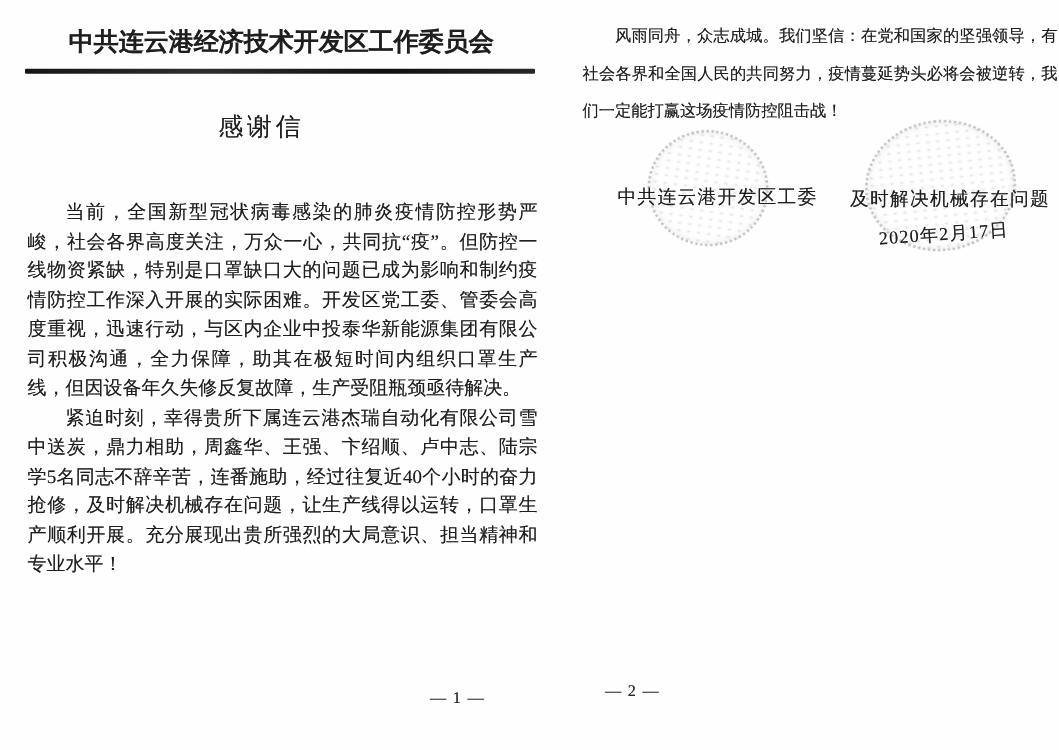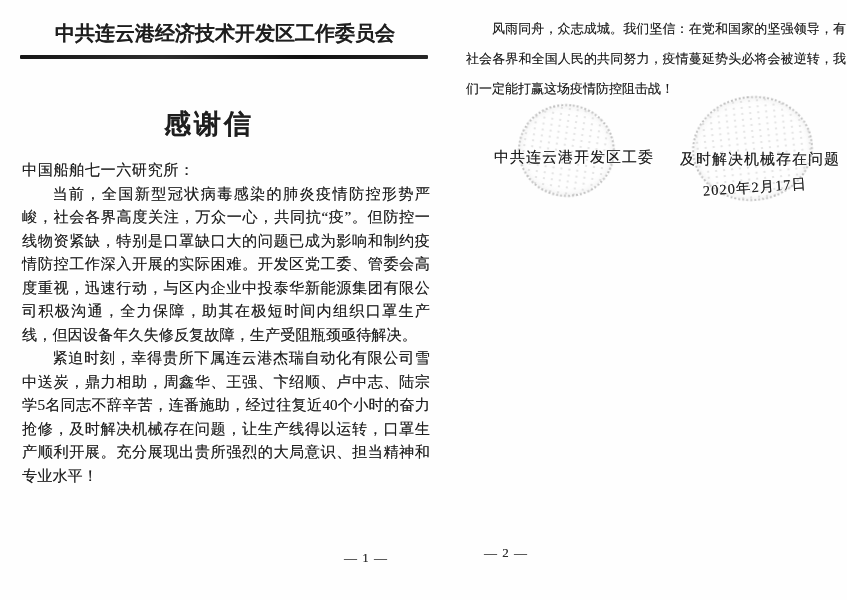--- a/index.html
+++ b/index.html
@@ -15,22 +15,22 @@
   .letterhead{
     position:absolute;left:0;top:4px;width:410px;text-align:center;
     font-size:20px;font-weight:700;white-space:nowrap;letter-spacing:0;
   }
   .letterhead-rule{
     position:absolute;left:0;top:39px;width:408px;height:4px;
     background:linear-gradient(90deg,#161616,#2e2e2e 35%,#101010 70%,#262626);
     border-radius:1px;
   }
   .doc-title{
-    position:absolute;left:0;top:90px;width:408px;text-align:center;
-    font-size:27px;font-weight:700;letter-spacing:3px;transform:translateX(-15px);
+    position:absolute;left:0;top:72px;width:408px;text-align:center;
+    font-size:20px;font-weight:400;letter-spacing:3px;transform:translateX(-15px);
   }
   .body1{
     position:absolute;left:2px;top:142px;width:408px;
     font-size:15.2px;line-height:23.5px;text-align:justify;
   }
   .body1 p,.body2 p{margin:0;}
   .salutation{text-indent:0;letter-spacing:.5px;}
   .para{text-indent:2em;}
 
   .body2{
@@ -65,21 +65,20 @@
 <body>
 
 <div class="screen">
 
   <div class="page page1">
     <div class="letterhead">中共连云港经济技术开发区工作委员会</div>
     <div class="letterhead-rule"></div>
     <div class="doc-title">感谢信</div>
 
     <div class="body1">
-      <p class="salutation">中国船舶七一六研究所：</p>
       <p class="para">当前，全国新型冠状病毒感染的肺炎疫情防控形势严峻，社会各界高度关注，万众一心，共同抗“疫”。但防控一线物资紧缺，特别是口罩缺口大的问题已成为影响和制约疫情防控工作深入开展的实际困难。开发区党工委、管委会高度重视，迅速行动，与区内企业中投泰华新能源集团有限公司积极沟通，全力保障，助其在极短时间内组织口罩生产线，但因设备年久失修反复故障，生产受阻瓶颈亟待解决。</p>
       <p class="para">紧迫时刻，幸得贵所下属连云港杰瑞自动化有限公司雪中送炭，鼎力相助，周鑫华、王强、卞绍顺、卢中志、陆宗学5名同志不辞辛苦，连番施助，经过往复近40个小时的奋力抢修，及时解决机械存在问题，让生产线得以运转，口罩生产顺利开展。充分展现出贵所强烈的大局意识、担当精神和专业水平！</p>
     </div>
 
     <div class="pageno pageno1">— 1 —</div>
   </div>
 
   <div class="page page2">
     <div class="body2">
       <p class="para">风雨同舟，众志成城。我们坚信：在党和国家的坚强领导，有社会各界和全国人民的共同努力，疫情蔓延势头必将会被逆转，我们一定能打赢这场疫情防控阻击战！</p>

